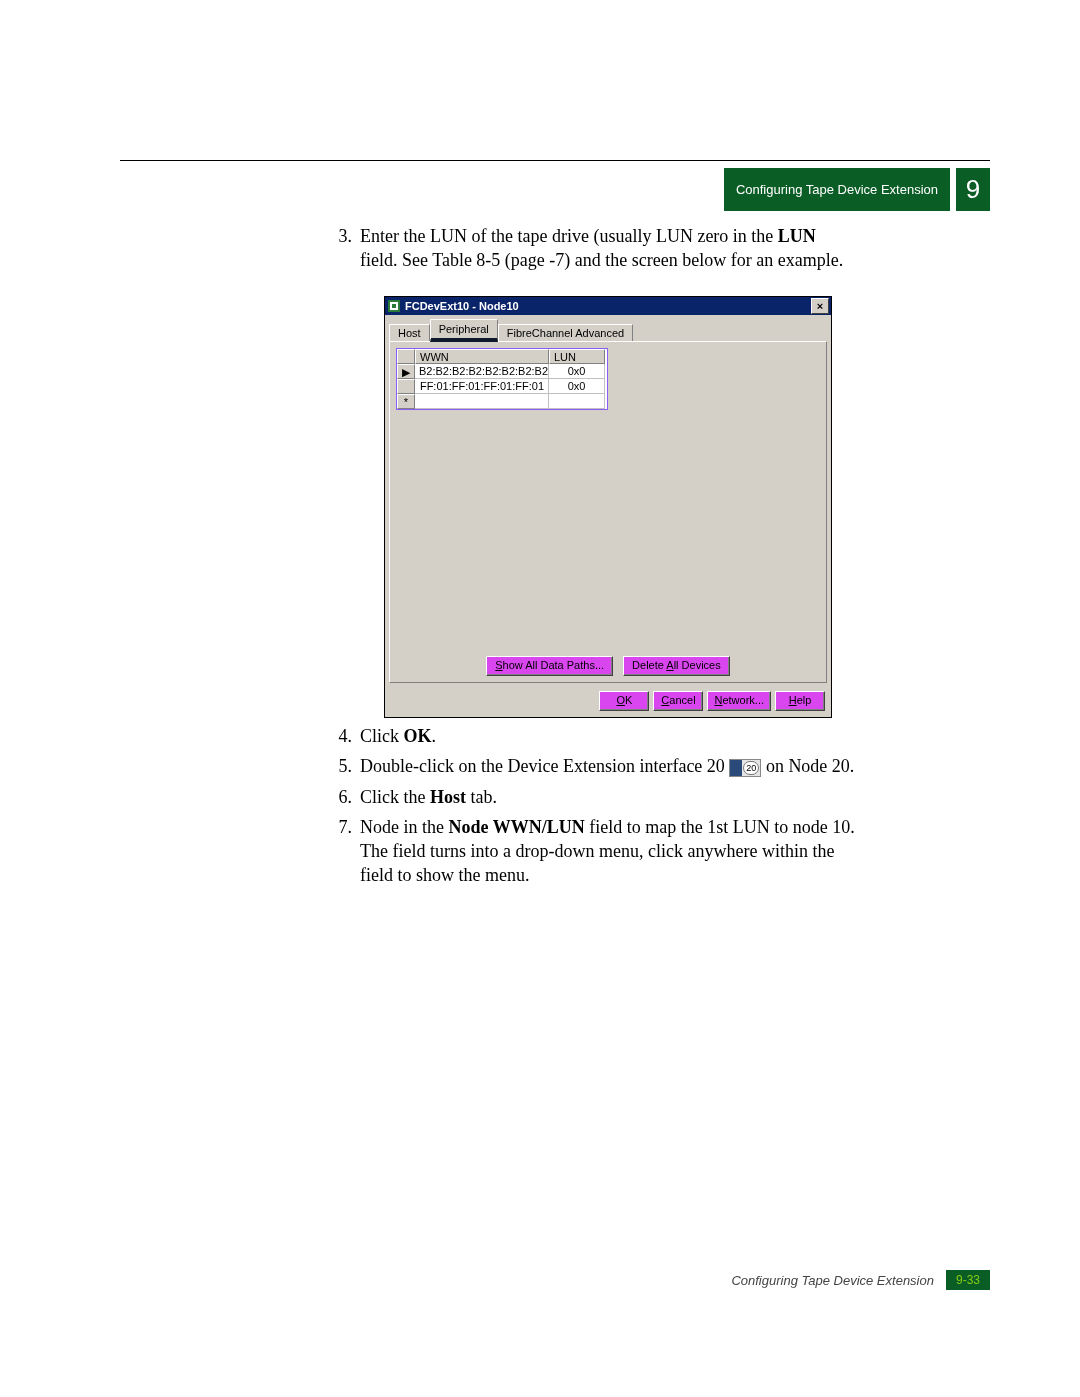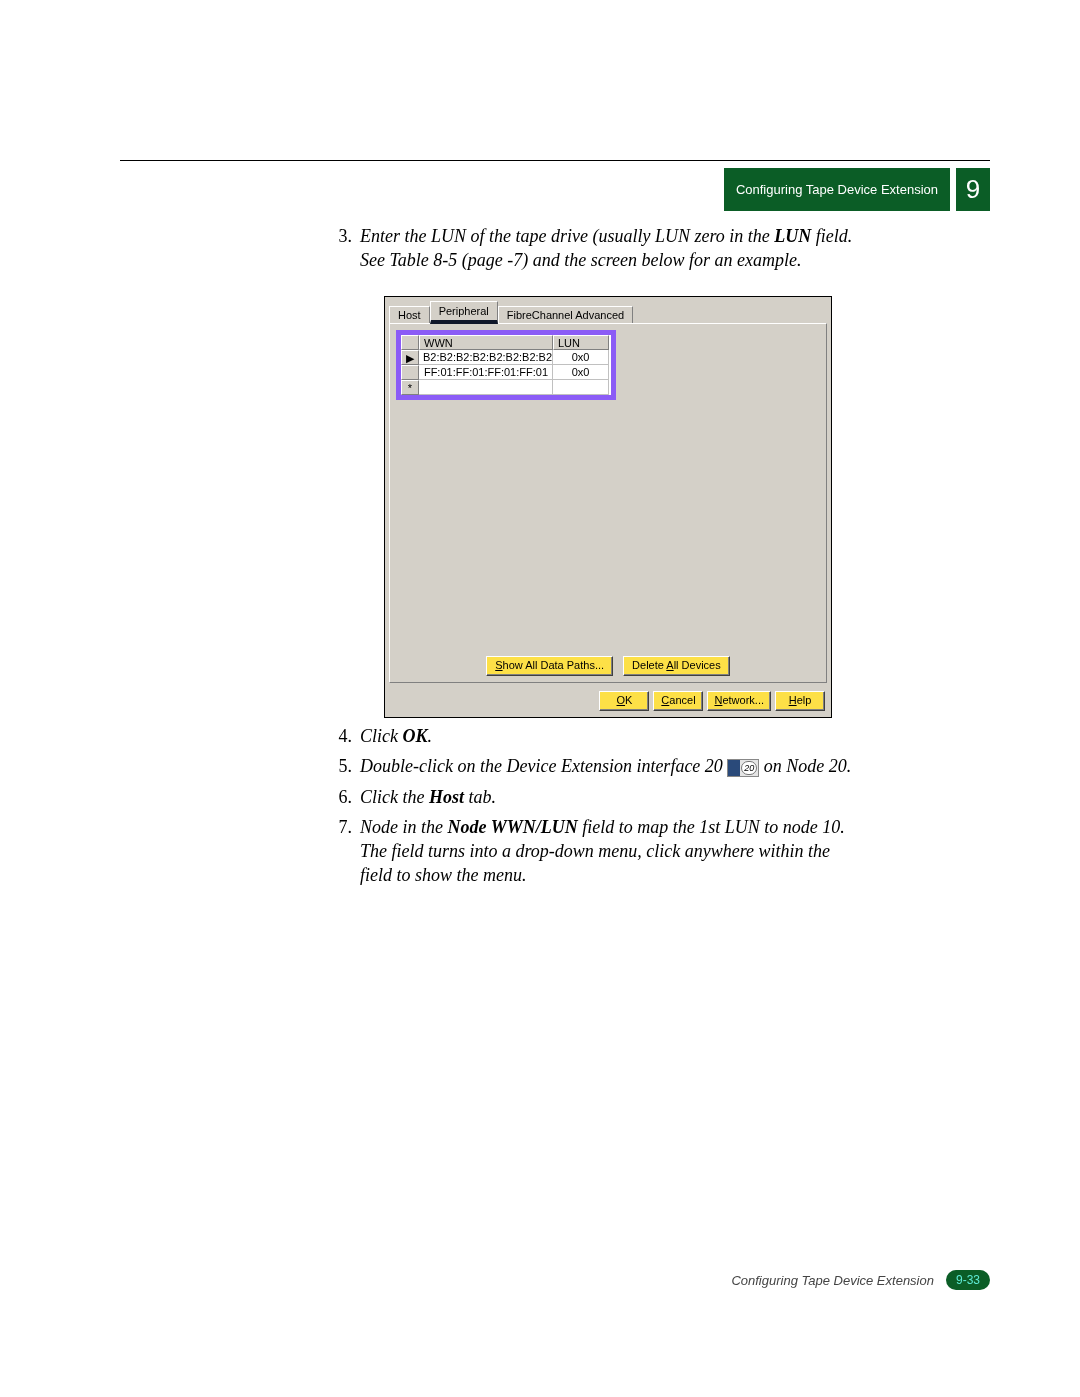--- a/index.html
+++ b/index.html
@@ -61,21 +61,20 @@
     margin-bottom: 6px;
   }
   .step .num {
     width: 26px;
     flex: 0 0 26px;
     text-align: right;
     padding-right: 8px;
   }
   .step .text {
     flex: 1;
-    font-style: italic;
   }
   .inline-icon {
     display: inline-block;
     vertical-align: middle;
     width: 32px;
     height: 18px;
     border: 1px solid #888;
     background: linear-gradient(90deg, #2a4a7a 0 40%, #e5e5e5 40% 100%);
     box-sizing: border-box;
     position: relative;
@@ -174,21 +173,21 @@
     border-bottom-color: #808080;
     flex: 1;
     display: flex;
     flex-direction: column;
     padding: 6px;
     box-sizing: border-box;
     background: #d4d0c8;
   }
   .grid {
     background: #fff;
-    border: 5px solid #8b5cf6;
+    border: 1px solid #8b5cf6;
     font-size: 11px;
     width: 210px;
   }
   .grid-row {
     display: flex;
     align-items: stretch;
   }
   .gcell {
     border-right: 1px solid #c0c0c0;
     border-bottom: 1px solid #c0c0c0;
@@ -212,21 +211,21 @@
   }
   .gc-wwn { width: 134px; }
   .gc-lun { width: 56px; text-align: center; }
   .btn-row {
     display: flex;
     justify-content: center;
     gap: 10px;
     padding-top: 6px;
   }
   .btn {
-    background: #fde047;
+    background: #d946ef;
     border: 1px solid #fff;
     border-right-color: #404040;
     border-bottom-color: #404040;
     box-shadow: inset -1px -1px 0 #808080;
     font-size: 11px;
     padding: 2px 8px;
     min-width: 90px;
     text-align: center;
     height: 20px;
     box-sizing: border-box;
@@ -250,25 +249,24 @@
     gap: 12px;
   }
   .footer-label {
     font-style: italic;
     font-family: Arial, sans-serif;
     font-size: 13px;
     color: #444;
   }
   .footer-page {
     background: #0b5d26;
-    color: #5eead4;
+    color: #84cc16;
     font-family: Arial, sans-serif;
     font-size: 12px;
     padding: 3px 10px;
-    border-radius: 10px;
   }
 </style>
 </head>
 <body>
 
 <div class="hr"></div>
 
 <div class="header-bar">
   <div class="header-label">Configuring Tape Device Extension</div>
   <div class="chapter-num">9</div>
@@ -279,20 +277,32 @@
   <div class="step">
     <div class="num">3.</div>
     <div class="text">
       <span>Enter the LUN of the tape drive (usually LUN zero in the </span><b>LUN</b><span> field. See Table 8-5 (page -7) and the screen below for an example.</span>
     </div>
   </div>
 
 </div>
 
 <div class="dialog">
+  <div class="dlg-title">
+    <span class="tico">
+      <svg width="12" height="12" viewBox="0 0 12 12">
+          <rect x="0" y="0" width="12" height="12" fill="#2a7a3a"></rect>
+          <rect x="2" y="2" width="8" height="8" fill="#fff"></rect>
+          <rect x="4" y="4" width="4" height="4" fill="#2a7a3a"></rect>
+        </svg>
+    </span>
+    <span>FCDevExt10 - Node10</span>
+    <span class="spacer"></span>
+    <span class="dlg-close">×</span>
+  </div>
 
   <div class="tabs">
     <div class="tab"><span>Host</span></div>
     <div class="tab active"><span>Peripheral</span></div>
     <div class="tab"><span>FibreChannel Advanced</span></div>
   </div>
 
   <div class="tab-body">
     <div class="grid">
       <div class="grid-row">

